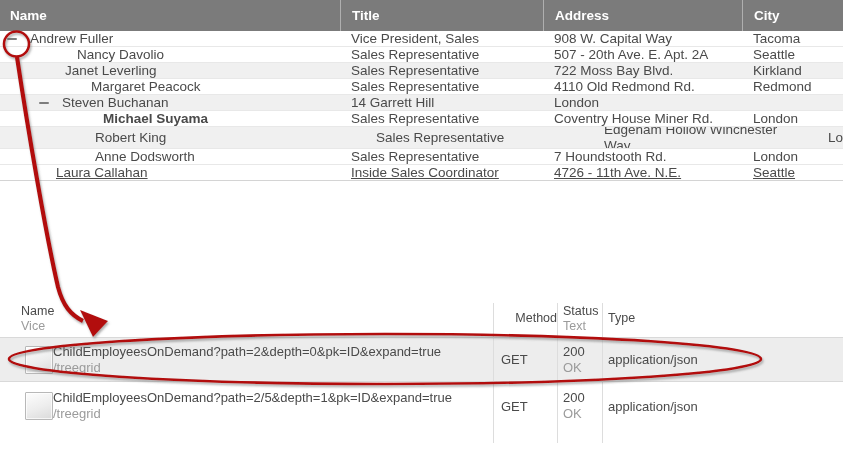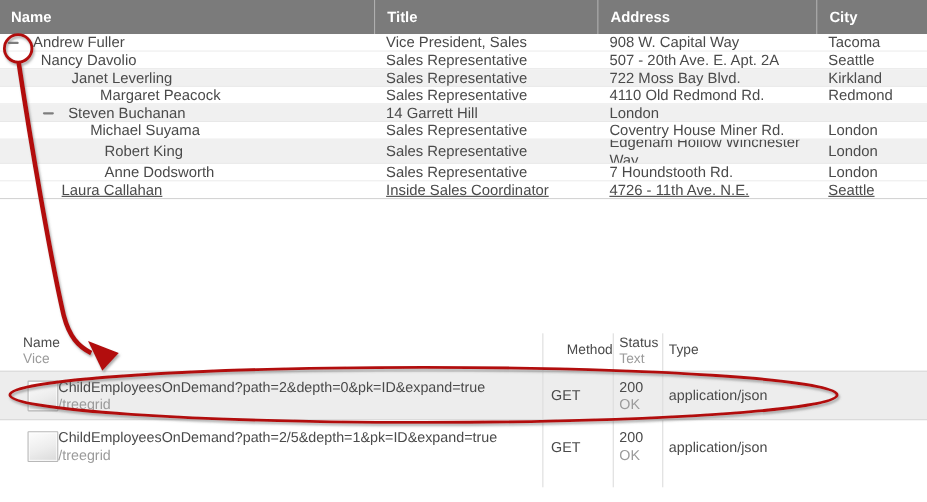--- a/index.html
+++ b/index.html
@@ -23,21 +23,21 @@
   }
   .tg-hcell.first { padding-left:10px; }
   .tg-hcell + .tg-hcell { border-left:1px solid rgba(255,255,255,0.4); }
 
   .tg-row {
     display:grid; grid-template-columns:340px 203px 199px 101px;
     height:16px; box-sizing:border-box; border-bottom:1px solid var(--row-border);
     color:var(--text-dark); font-size:13.5px; background:#fff;
   }
   .tg-row.shaded { background:var(--shaded-row); }
-  .tg-row.tall { height:22px; }
+  .tg-row.tall { height:22px;gap:25px; }
   .tg-row:last-child { border-bottom:1px solid #d4d4d4;text-decoration:underline; }
   .tg-cell {
     display:flex; align-items:center; padding-left:11px; padding-right:8px;
     box-sizing:border-box; overflow:hidden; line-height:16px;
   }
   .tg-cell.name { position:relative; padding-right:4px; }
   .minus {
     position:absolute; top:50%; margin-top:-1px;
     width:10px; height:2.4px; background:#7d7d7d; border-radius:1px;
   }
@@ -99,21 +99,21 @@
           <span>Vice President, Sales</span>
         </div>
     <div class="tg-cell">
           <span>908 W. Capital Way</span>
         </div>
     <div class="tg-cell">
           <span>Tacoma</span>
         </div>
   </div>
       <div class="tg-row">
-    <div class="tg-cell name" style="padding-left: 37px; align-items: center;">
+    <div class="tg-cell name" style="padding-left: 77px; align-items: center;">
 
       <span>Nancy Davolio</span>
     </div>
     <div class="tg-cell">
           <span>Sales Representative</span>
         </div>
     <div class="tg-cell">
           <span>507 - 20th Ave. E. Apt. 2A</span>
         </div>
     <div class="tg-cell">
@@ -156,21 +156,21 @@
       <span>Steven Buchanan</span>
     </div>
     <div class="tg-cell">
           <span>14 Garrett Hill</span>
         </div>
     <div class="tg-cell">
           <span>London</span>
         </div>
   </div>
       <div class="tg-row">
-    <div class="tg-cell name" style="padding-left: 82px;">
+    <div class="tg-cell name" style="padding-left: 103px; font-weight: bold;">
 
       <span>Michael Suyama</span>
     </div>
     <div class="tg-cell">
           <span>Sales Representative</span>
         </div>
     <div class="tg-cell">
           <span>Coventry House Miner Rd.</span>
         </div>
     <div class="tg-cell">

